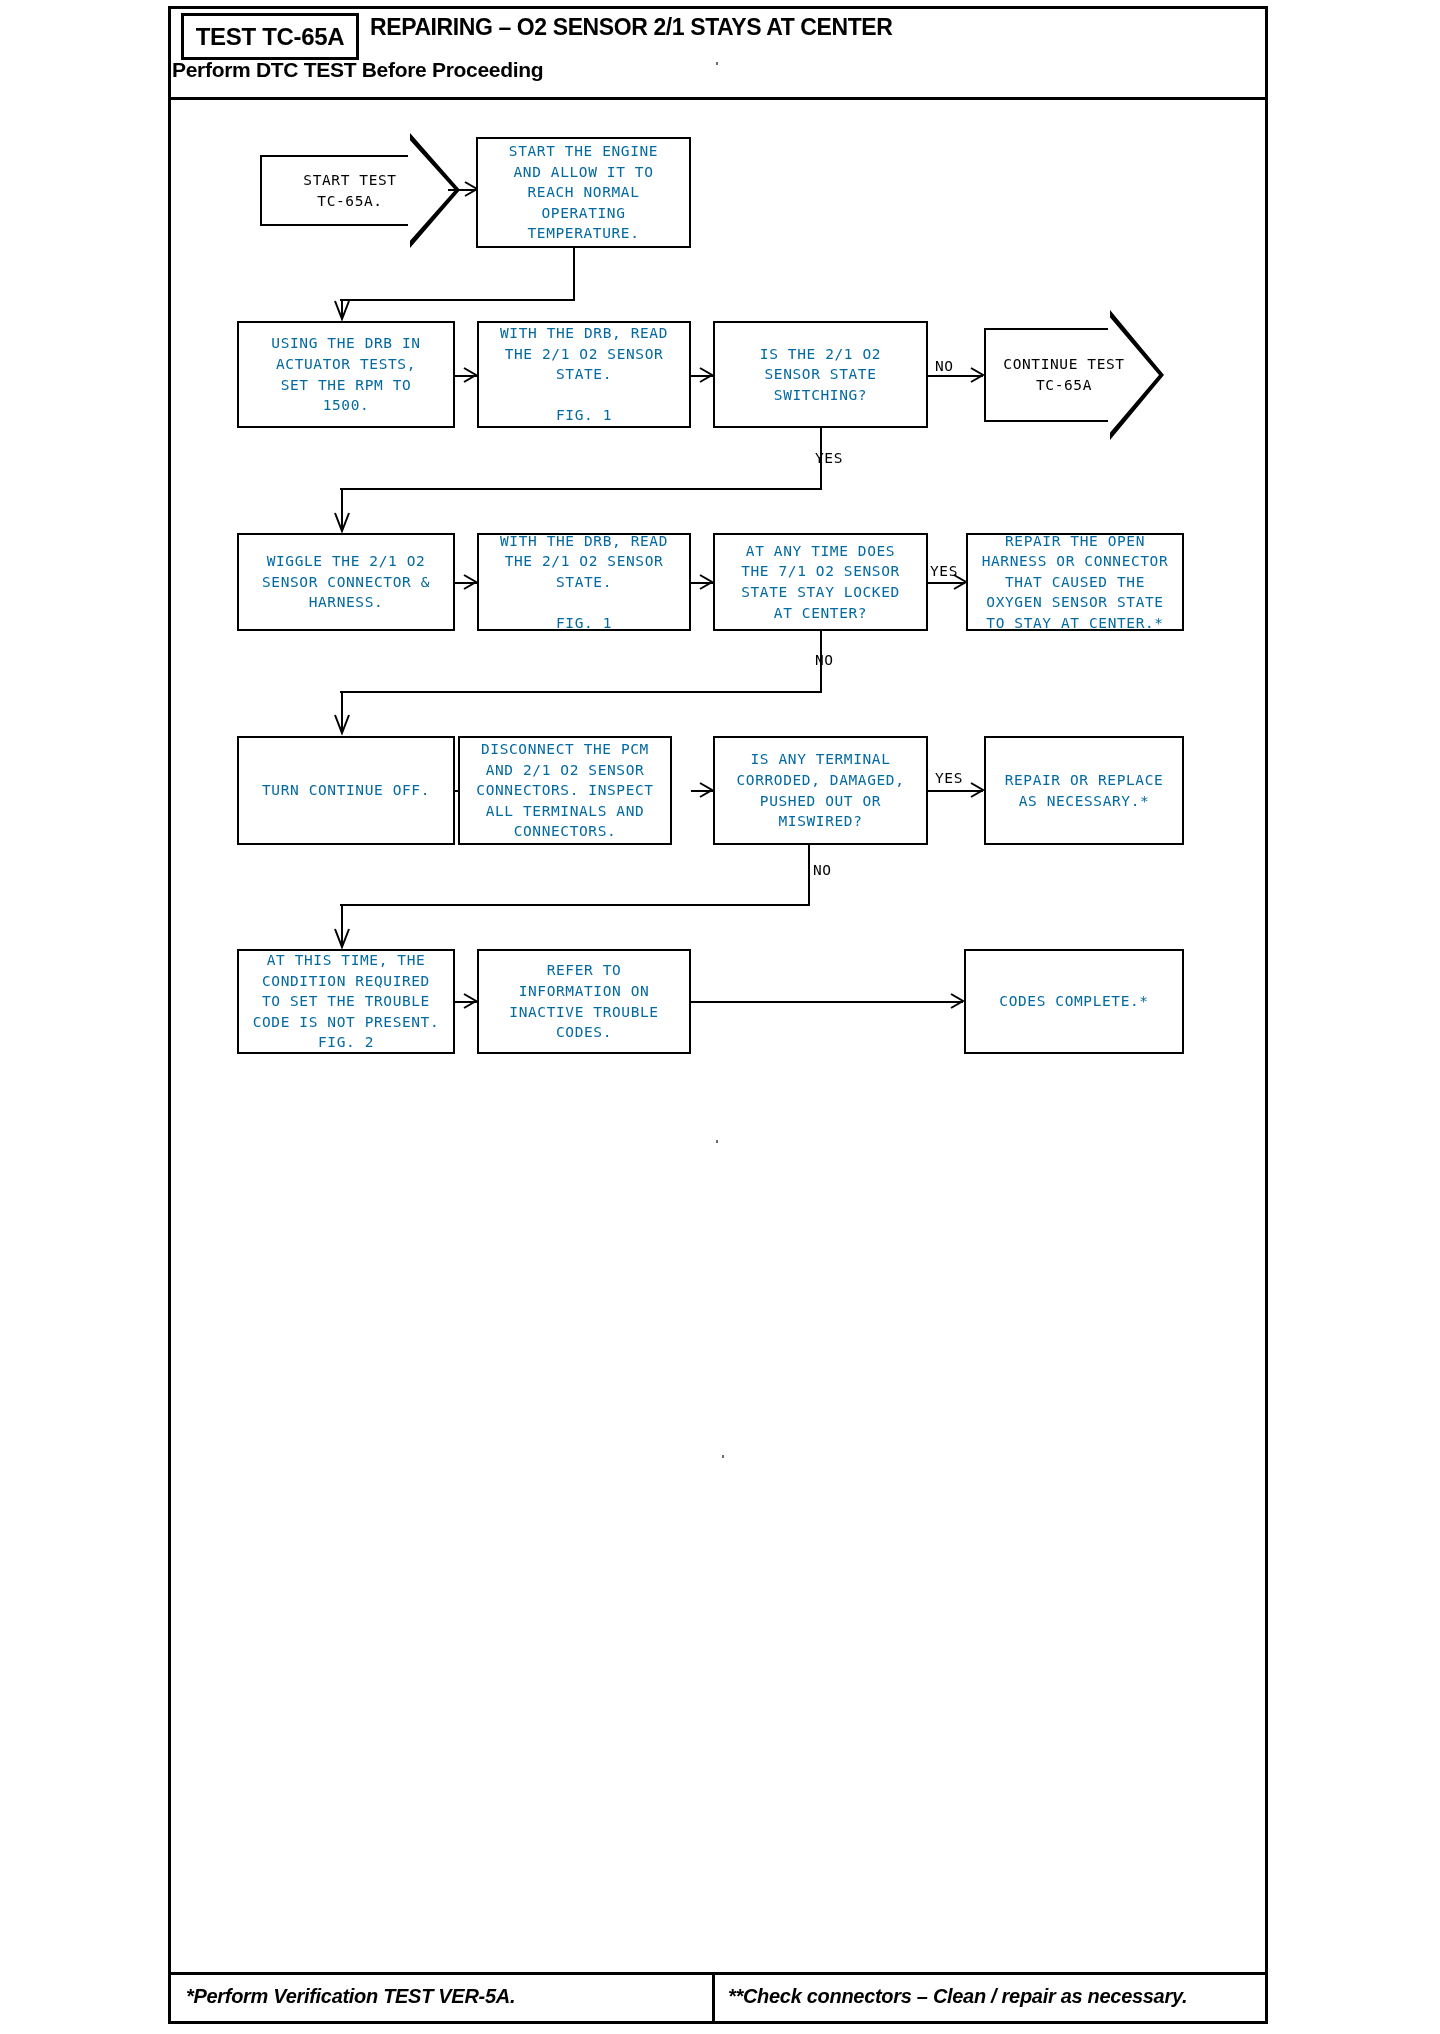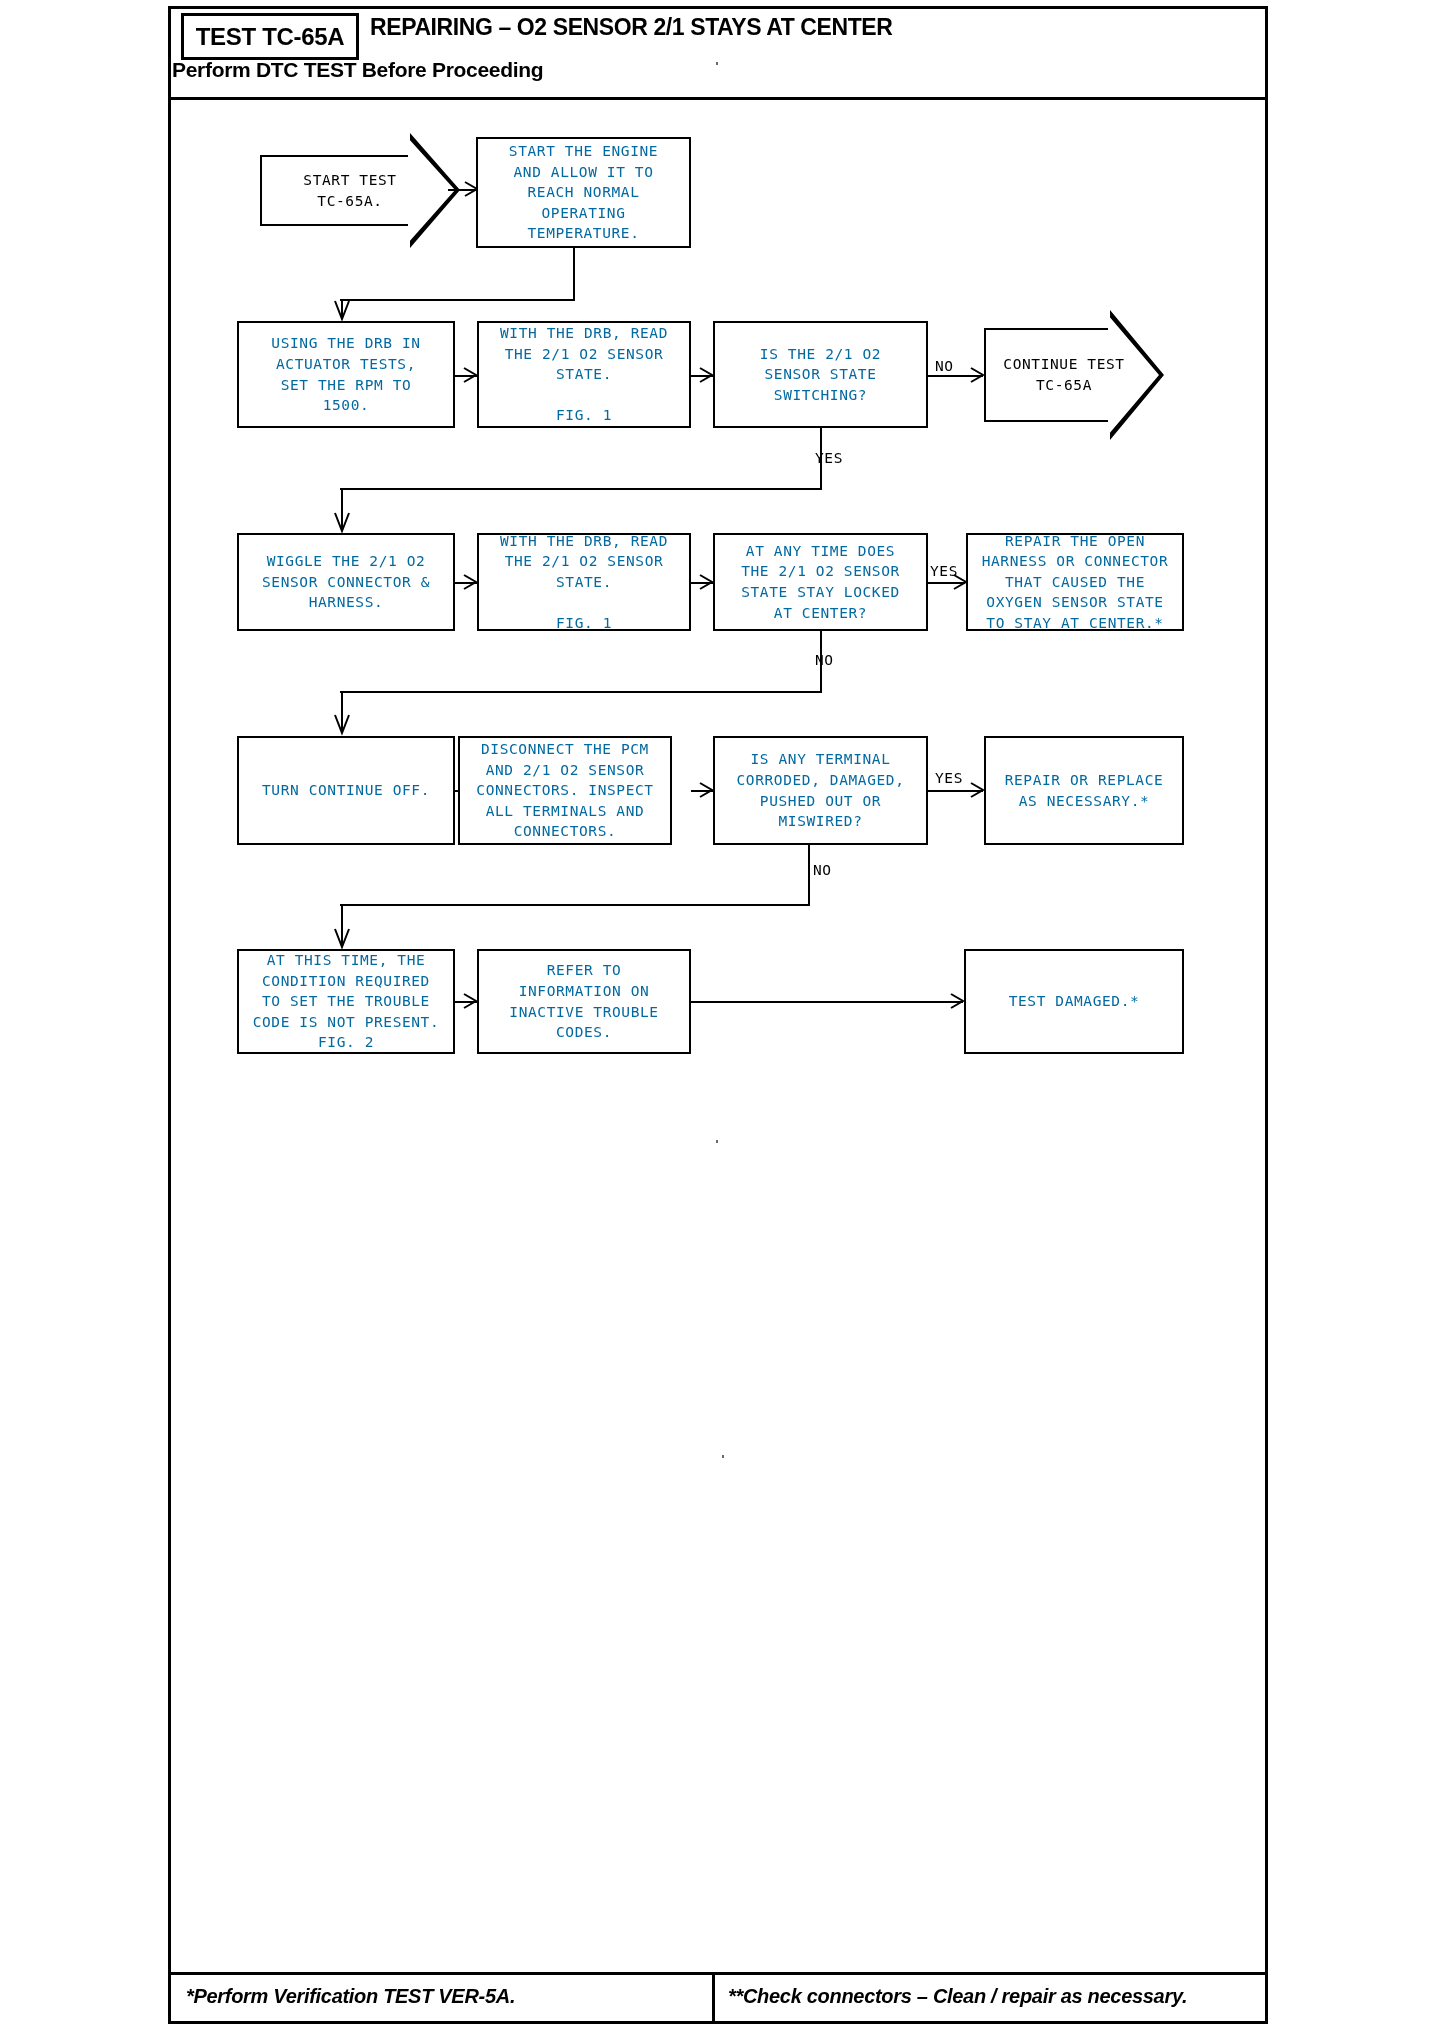--- a/index.html
+++ b/index.html
@@ -322,21 +322,21 @@
 FIG. 1</div>
   </div>
 
   <div class="hline" style="left:531px; top:582px; width:22px;"></div>
   <svg class="ahead" style="left:539px; top:574px;" width="16" height="16">
     <polyline points="1,1 13,8 1,15" fill="none" stroke="#000" stroke-width="2"></polyline>
   </svg>
 
   <div class="node" style="left:553px; top:533px; width:215px; height:98px;">
     <div class="txt">AT ANY TIME DOES
-THE 2/1 O2 SENSOR
+THE 7/1 O2 SENSOR
 STATE STAY LOCKED
 AT CENTER?</div>
   </div>
 
   <div class="branch-label" style="left:770px; top:563px;">YES</div>
   <div class="hline" style="left:768px; top:582px; width:37px;"></div>
   <svg class="ahead" style="left:793px; top:574px;" width="16" height="16">
     <polyline points="1,1 13,8 1,15" fill="none" stroke="#000" stroke-width="2"></polyline>
   </svg>
 
@@ -423,21 +423,21 @@
 INACTIVE TROUBLE
 CODES.</div>
   </div>
 
   <div class="hline" style="left:531px; top:1001px; width:272px;"></div>
   <svg class="ahead" style="left:790px; top:993px;" width="16" height="16">
     <polyline points="1,1 13,8 1,15" fill="none" stroke="#000" stroke-width="2"></polyline>
   </svg>
 
   <div class="node" style="left:804px; top:949px; width:220px; height:105px;">
-    <div class="txt">TEST DAMAGED.*</div>
+    <div class="txt">CODES COMPLETE.*</div>
   </div>
 
   <div class="speck" style="left:556px; top:62px;"></div>
   <div class="speck" style="left:556px; top:1140px;"></div>
   <div class="speck" style="left:562px; top:1455px;"></div>
 
   <div class="footer-rule"></div>
   <div class="footer-divider"></div>
   <div class="footer-left">*Perform Verification TEST VER-5A.</div>
   <div class="footer-right">**Check connectors – Clean / repair as necessary.</div>

